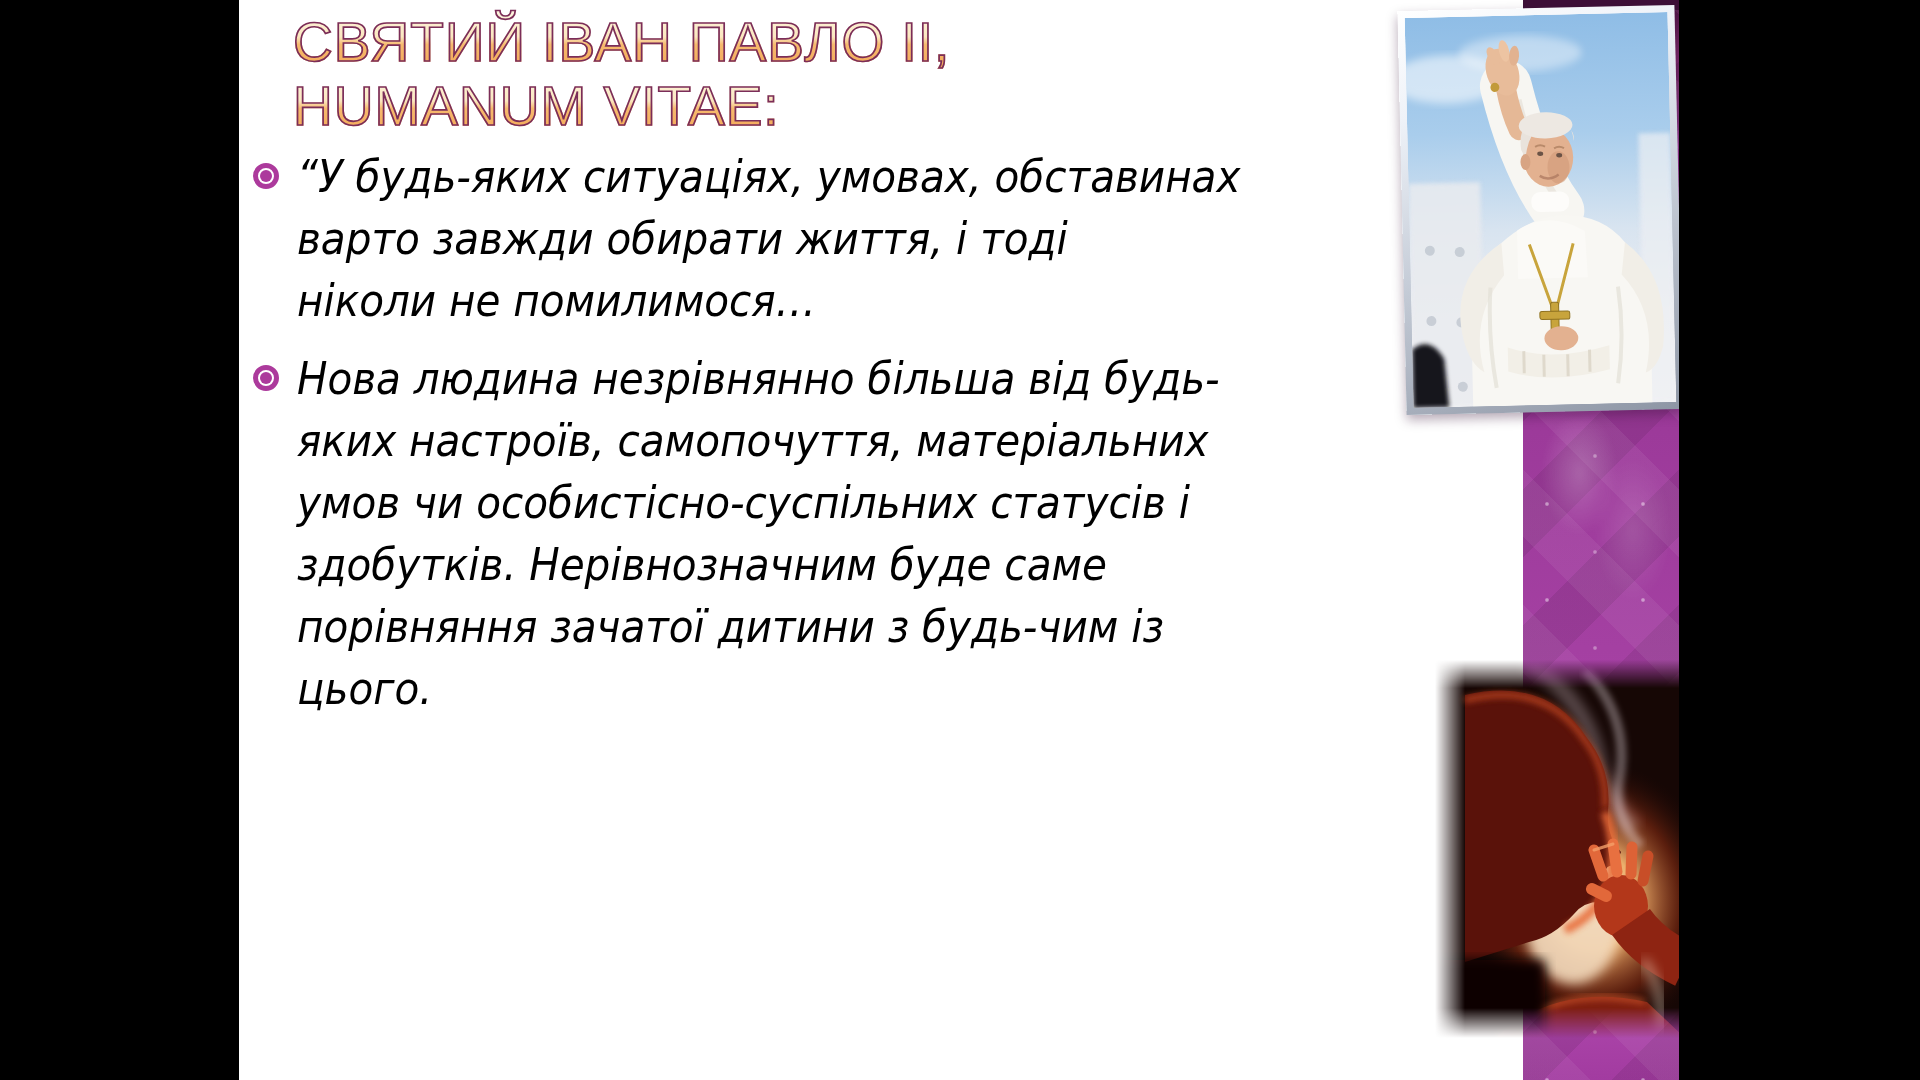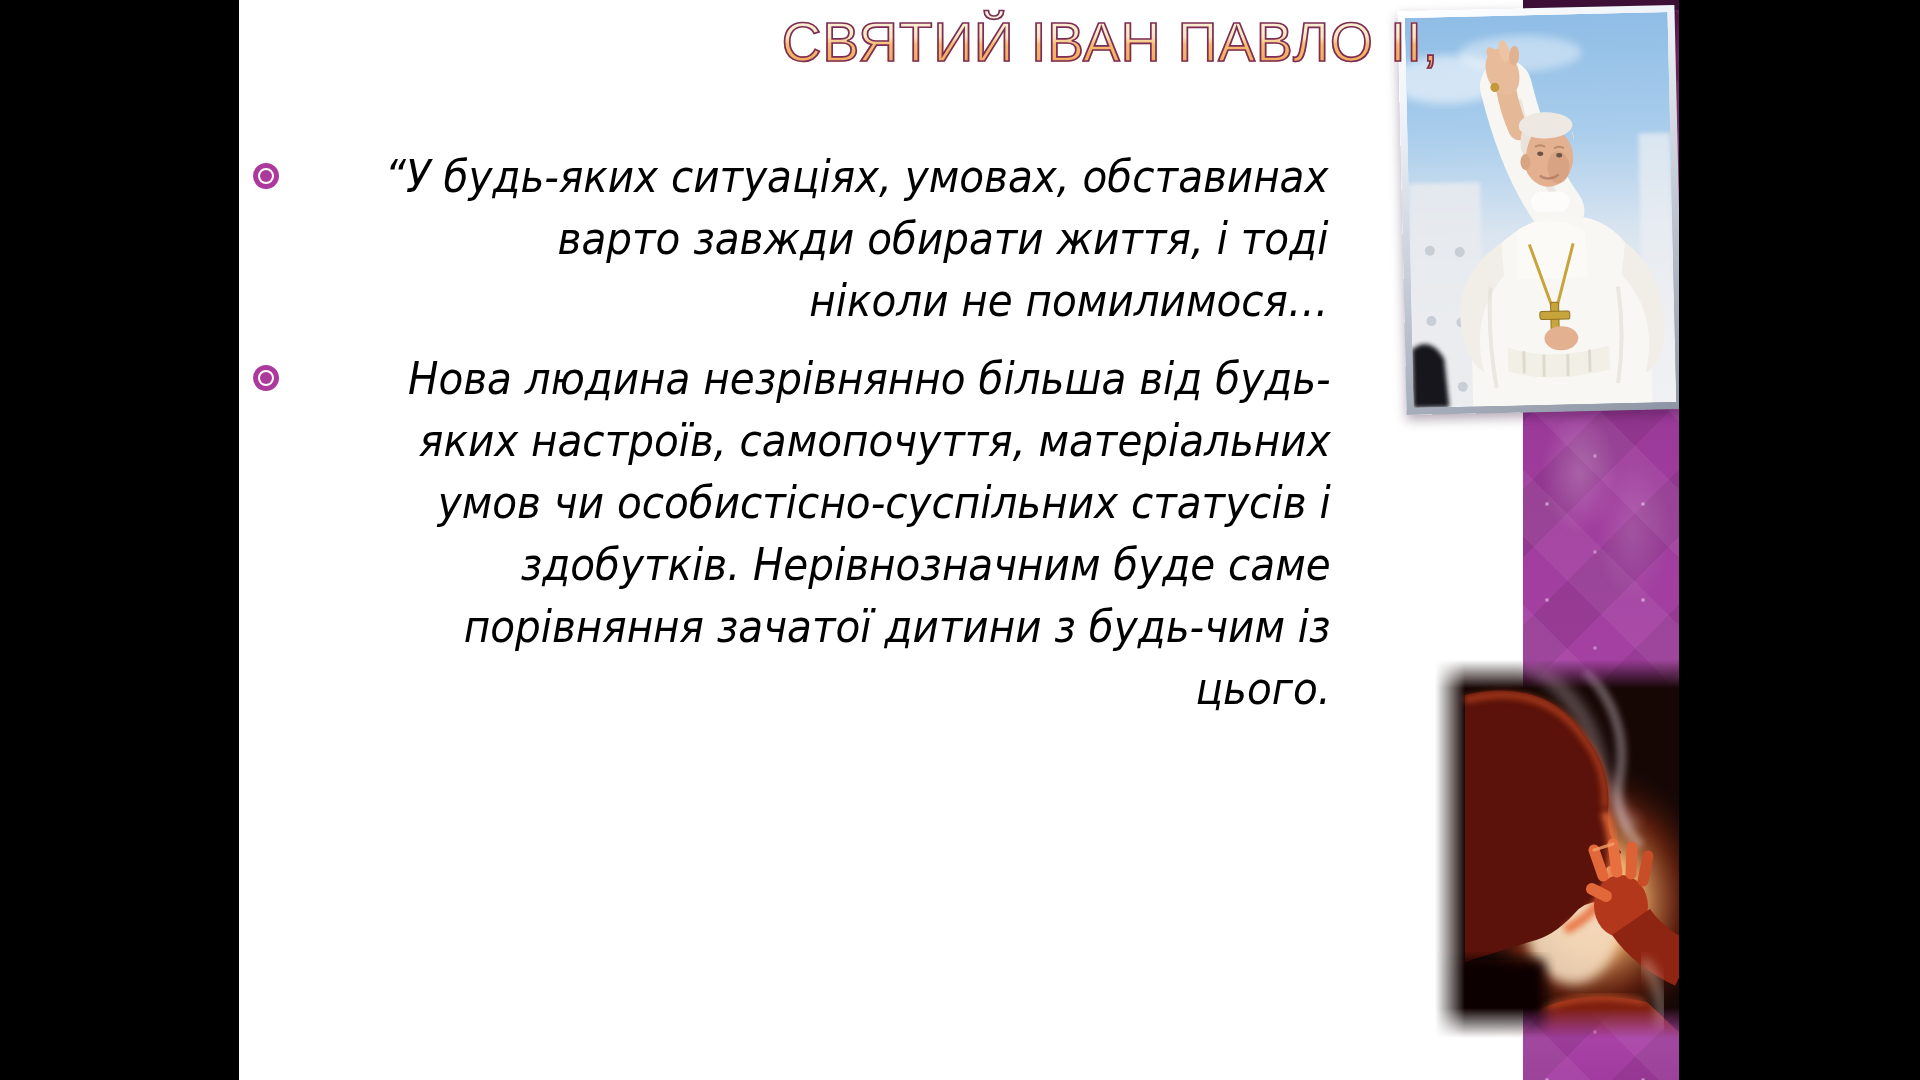--- a/index.html
+++ b/index.html
@@ -19,32 +19,32 @@
     background-size:96px 96px,96px 96px,auto,auto,auto;}
   .band-top-strip{position:absolute;left:0;top:0;width:100%;height:10px;
     background:var(--band-dark-top,#3E1038);}
   .band-reflection{position:absolute;left:6px;top:418px;width:144px;height:250px;
     background:
       radial-gradient(ellipse 55px 90px at 35% 22%, rgba(255,255,255,.22), rgba(255,255,255,0) 70%),
       radial-gradient(ellipse 60px 110px at 72% 45%, rgba(255,255,255,.14), rgba(255,255,255,0) 65%);
     filter:blur(2px);}
 
   
-  .title{position:absolute;left:40px;top:10px;width:1160px;z-index:4;text-align:right;
+  .title{position:absolute;left:54px;top:10px;width:1160px;z-index:4;text-align:left;
     font-weight:400;font-size:55px;line-height:64px;letter-spacing:1px;}
   .title-line{
     background:linear-gradient(180deg,var(--title-gradient-top,#FDF5E0) 0%,#FBE7C0 42%,#F6BA6E 54%,var(--title-gradient-bottom,#F2A453) 100%);
     -webkit-background-clip:text;background-clip:text;color:transparent;
     -webkit-text-stroke:1.7px var(--title-outline,#7B2D59);}
 
   
   .bullets{position:absolute;left:14px;top:146px;width:1180px;z-index:4;
     list-style:none;margin:0;padding:0;color:var(--text-black,#000);
     font-family:"DejaVu Sans",sans-serif;font-style:italic;font-size:45px;line-height:62px;}
-  .bullet{position:relative;padding-left:44px;margin-bottom:16px;text-align:right;}
+  .bullet{position:relative;padding-left:44px;margin-bottom:16px;}
   .bullet:nth-child(2){margin-bottom:40px;}
   .li-text{display:inline-block;white-space:pre-line;transform:scaleX(.9);transform-origin:0 0;}
   .marker{position:absolute;left:0;top:17px;width:26px;height:26px;box-sizing:border-box;
     border:5px solid var(--bullet-magenta,#AC3A9C);border-radius:50%;}
   .marker::after{content:"";position:absolute;left:50%;top:50%;width:12px;height:12px;
     margin:-6px 0 0 -6px;border-radius:50%;background:var(--bullet-magenta,#9C2F8C);}
 
   
   .pope-frame{position:absolute;left:1163px;top:8px;width:277px;height:404px;z-index:3;
     box-sizing:border-box;padding:7px;
@@ -68,20 +68,21 @@
 <div class="stage">
   <div class="slide">
 
     <div class="band">
       <div class="band-top-strip"></div>
       <div class="band-reflection"></div>
     </div>
 
     <div class="title">
       <div class="title-line">СВЯТИЙ ІВАН ПАВЛО ІІ,</div>
+      <div class="title-line">HUMANUM VITAE:</div>
     </div>
 
     <ul class="bullets">
       <li class="bullet">
         <span class="marker"></span>
         <span class="li-text">“У будь-яких ситуаціях, умовах, обставинах
 варто завжди обирати життя, і тоді
 ніколи не помилимося…</span>
       </li>
       <li class="bullet">

